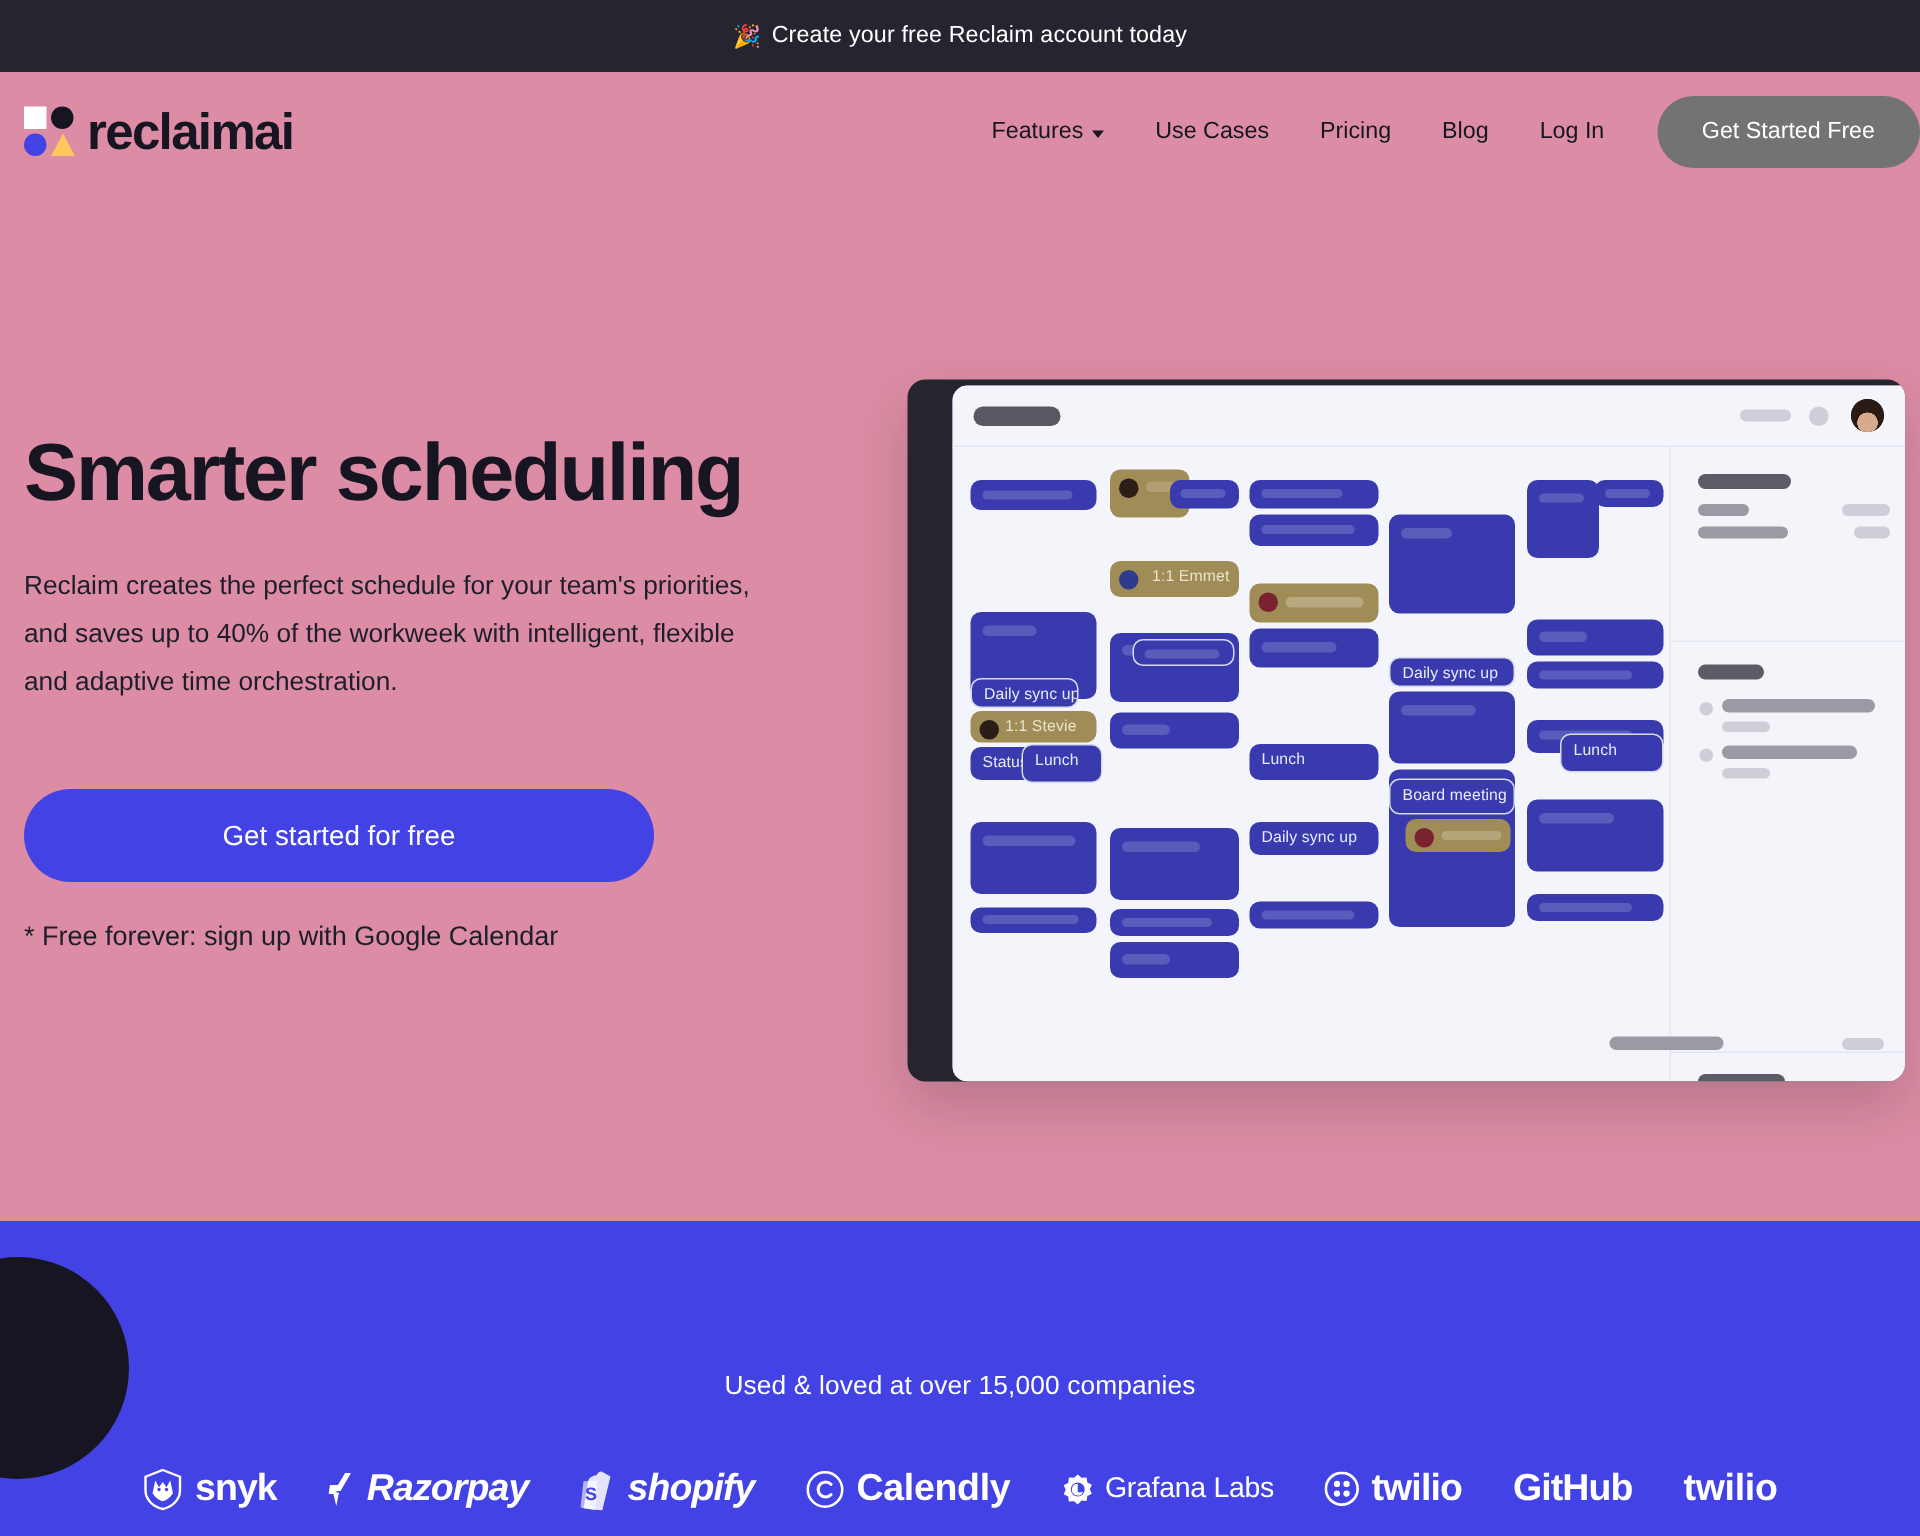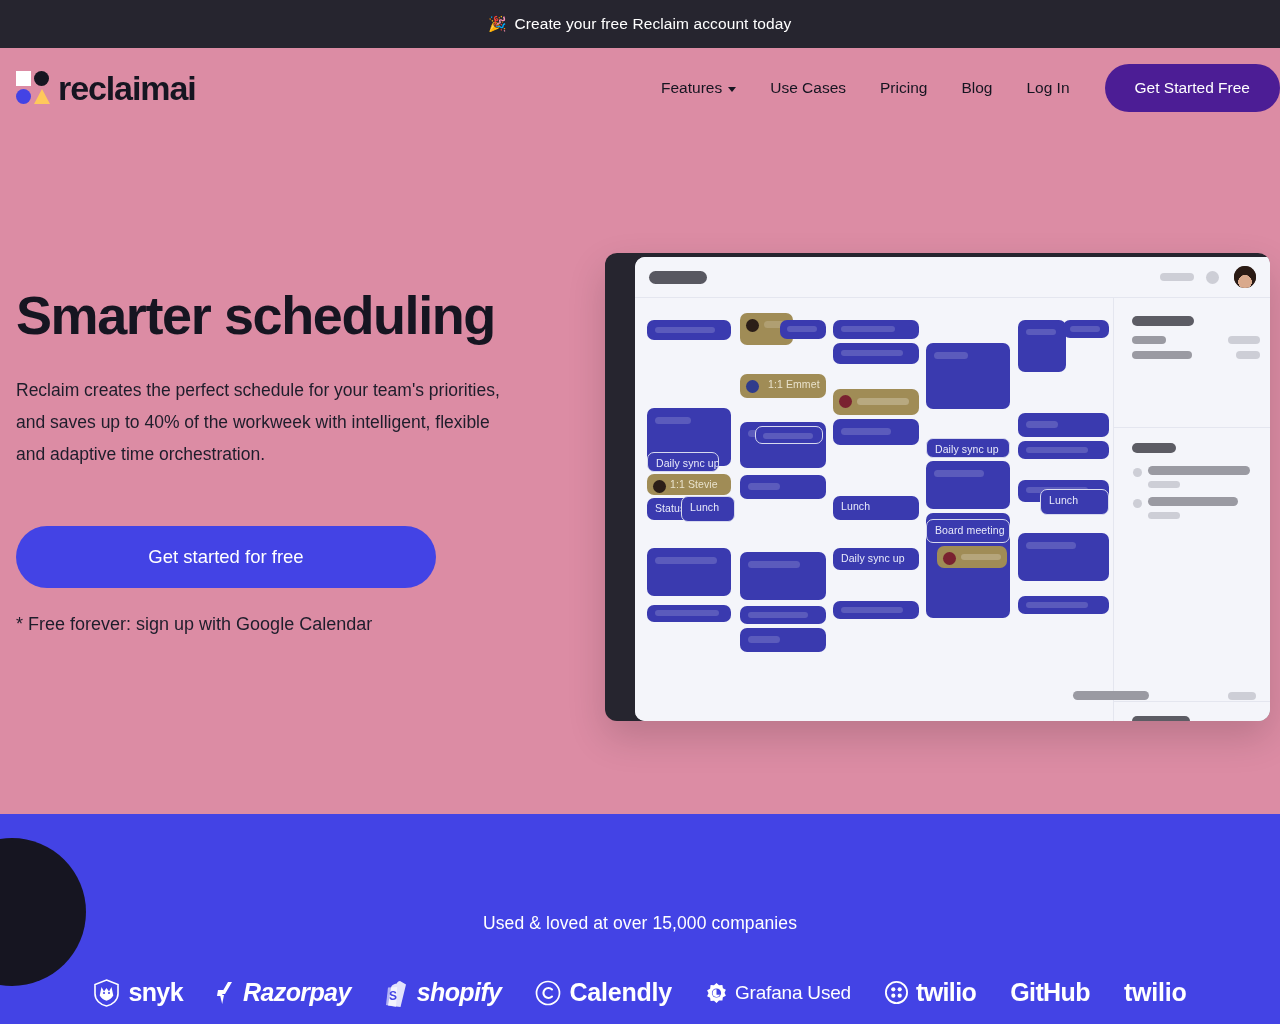--- a/index.html
+++ b/index.html
@@ -54,21 +54,21 @@
     color: #161521; font-size: 15.5px; text-decoration: none;
     padding: 8px 17px; display: flex; align-items: center; gap: 6px;
     cursor: pointer; white-space: nowrap;
   }
   .chev {
     width: 0; height: 0; border-left: 4.5px solid transparent;
     border-right: 4.5px solid transparent; border-top: 5px solid #161521;
     margin-top: 2px;
   }
   .btn-dark {
-    background: #4c1d95; color: #FFFFFF; border: none; border-radius: 40px;
+    background: #737373; color: #FFFFFF; border: none; border-radius: 40px;
     padding: 15px 30px; font-size: 15.5px; margin-left: 18px;
     font-family: "Liberation Sans", sans-serif; cursor: pointer;
     white-space: nowrap;
   }
 
   
   .hero-copy { position: absolute; left: 16px; top: 238px; width: 520px; }
   .hero-h1 {
     font-size: 54px; line-height: 1.11; color: #161521;
     font-weight: 700; letter-spacing: -1.4px;
@@ -415,21 +415,21 @@
         </svg>
         <span class="brand-text light">Calendly</span>
       </div>
 
       <div class="brand">
         <svg class="gl-ic" width="21" height="22" viewBox="0 0 21 22">
           <path d="M10.5 1 13 3.2 16.4 3l.5 3.3 3 1.5-1.4 3 1.4 3-3 1.5-.5 3.3-3.4-.2L10.5 21 8 18.8 4.6 19l-.5-3.3-3-1.5 1.4-3-1.4-3 3-1.5L4.6 3 8 3.2 10.5 1z" fill="#fff"></path>
           <circle cx="10.5" cy="11" r="4.6" fill="#4343E5"></circle>
           <path d="M10.5 7.2a3.9 3.9 0 1 0 3.5 5.6h-3.5V7.2z" fill="#fff"></path>
         </svg>
-        <span class="brand-text sm">Grafana Used</span>
+        <span class="brand-text sm">Grafana Labs</span>
       </div>
 
       <div class="brand">
         <svg class="tw-ic" width="23" height="23" viewBox="0 0 23 23">
           <circle cx="11.5" cy="11.5" r="10.6" fill="none" stroke="#fff" stroke-width="1.8"></circle>
           <circle cx="8.3" cy="8.3" r="2.1" fill="#fff"></circle>
           <circle cx="14.7" cy="8.3" r="2.1" fill="#fff"></circle>
           <circle cx="8.3" cy="14.7" r="2.1" fill="#fff"></circle>
           <circle cx="14.7" cy="14.7" r="2.1" fill="#fff"></circle>
         </svg>

